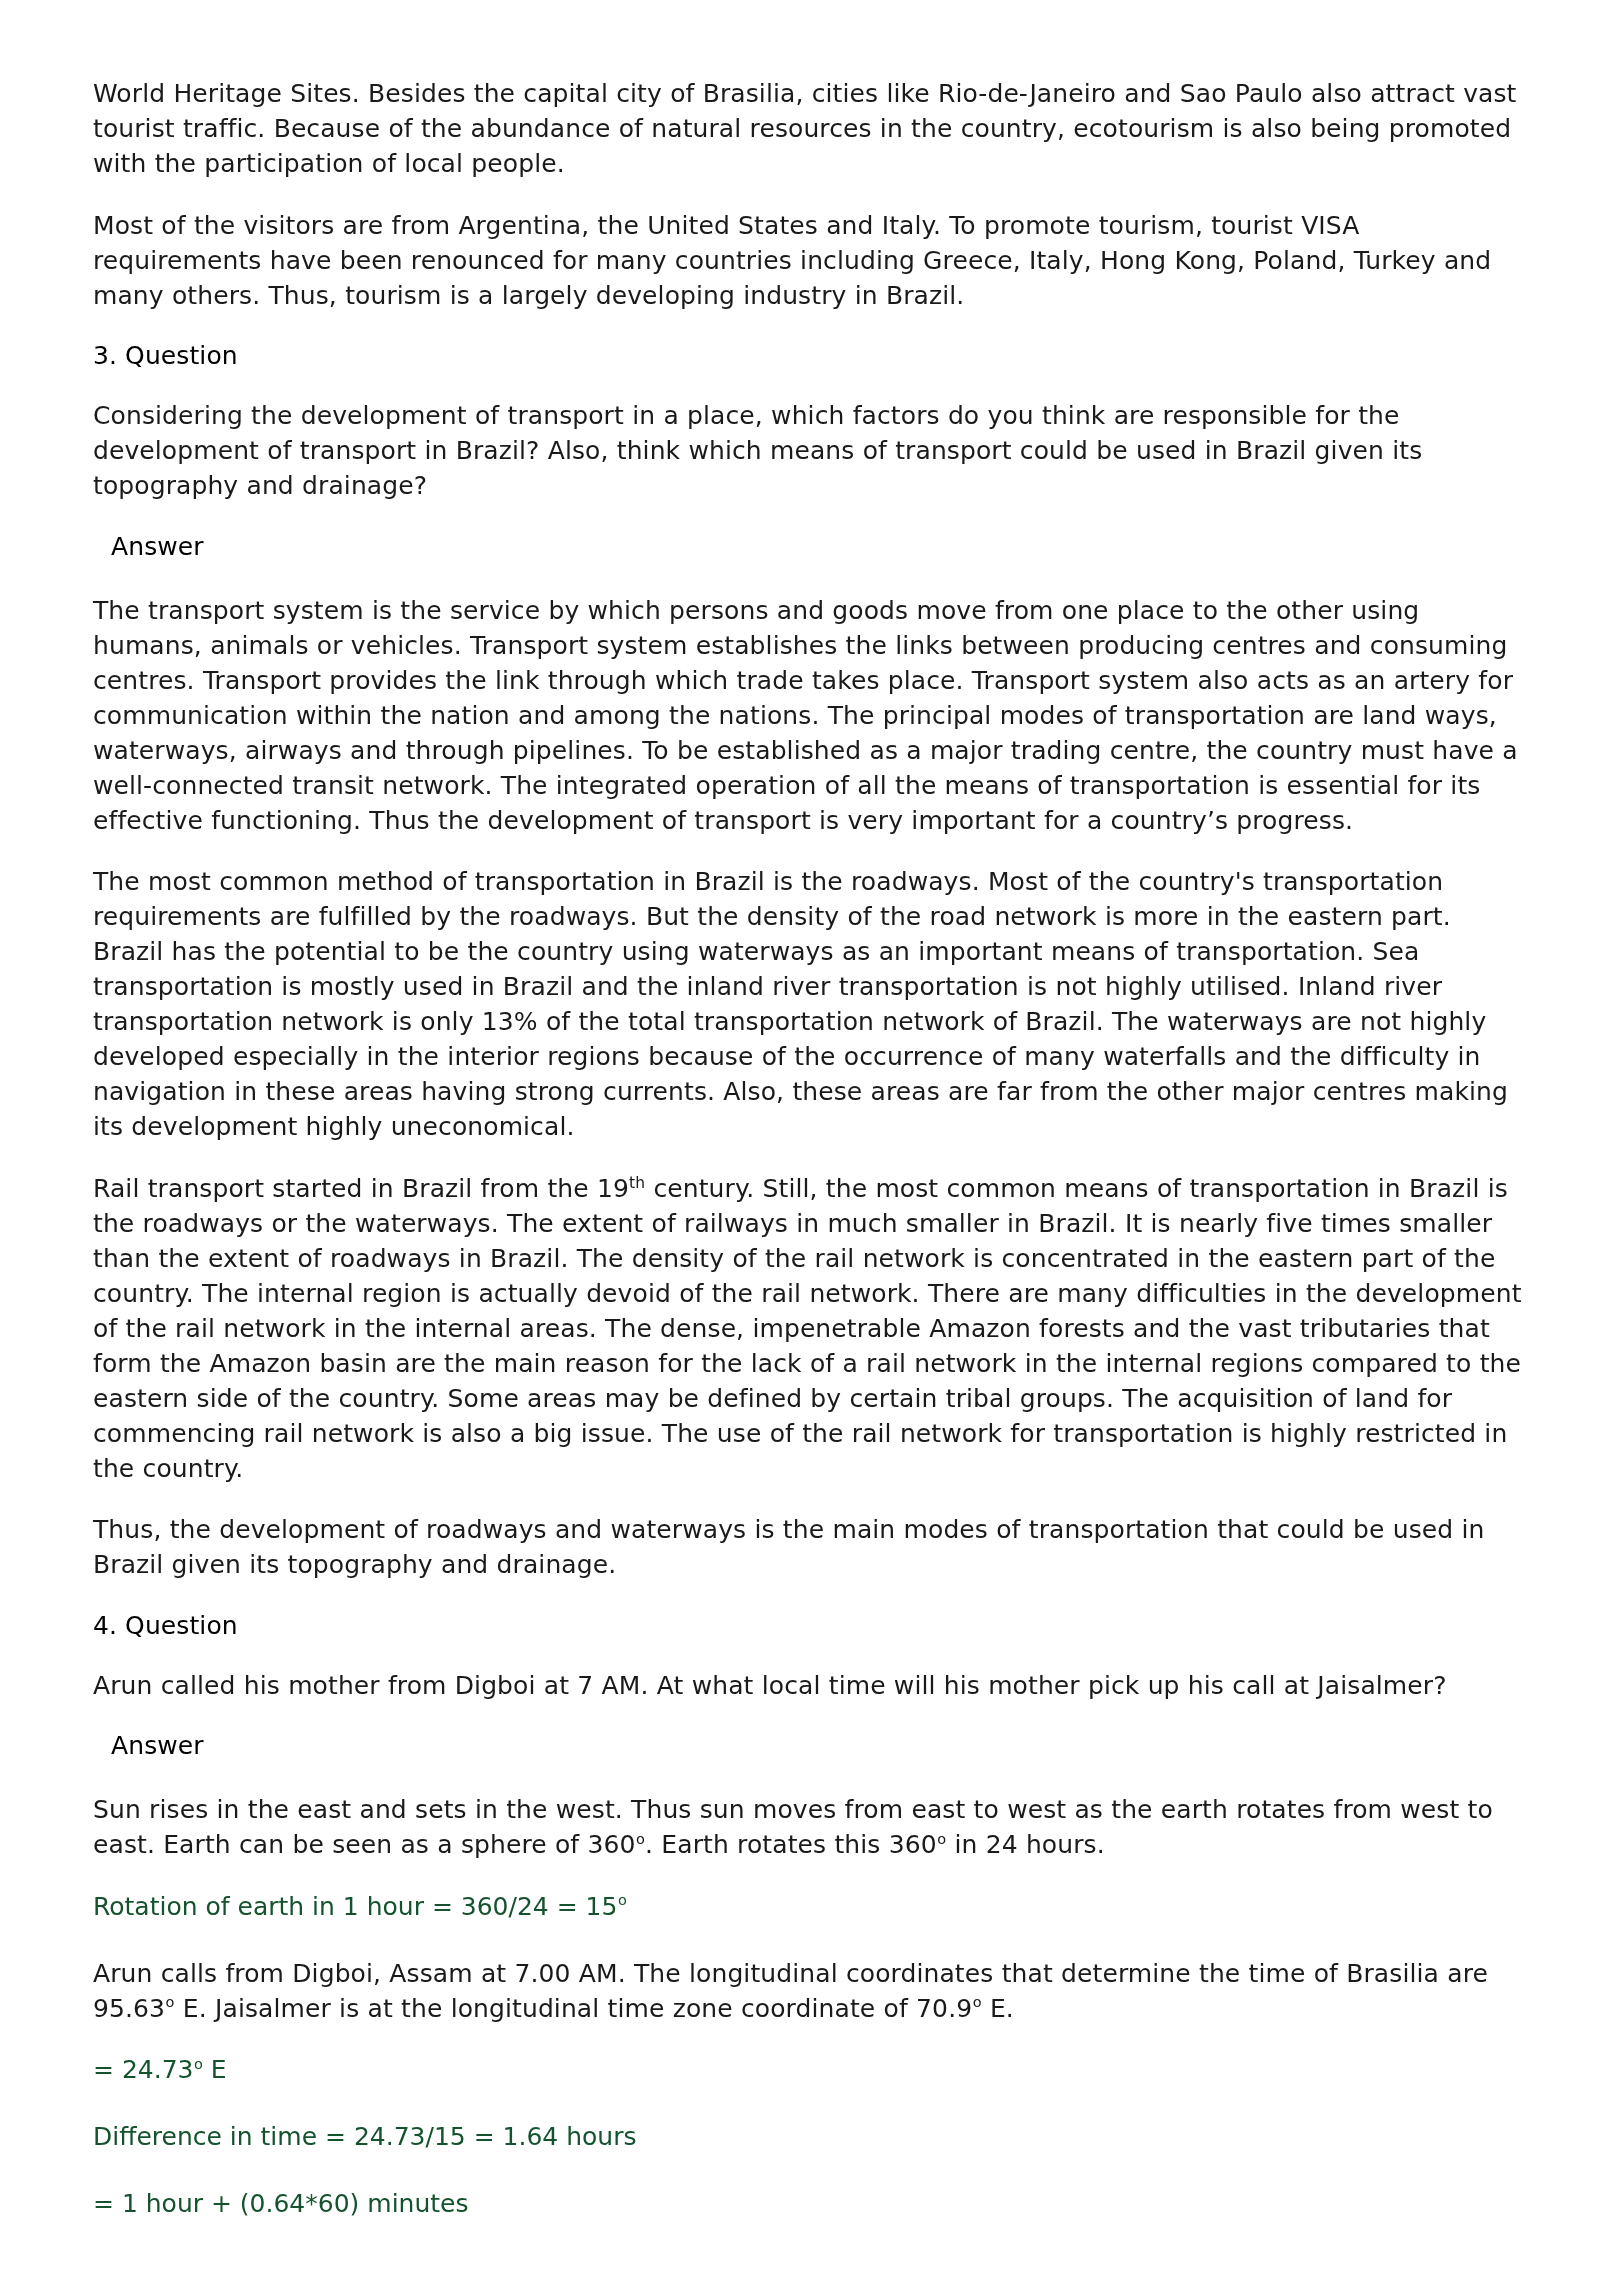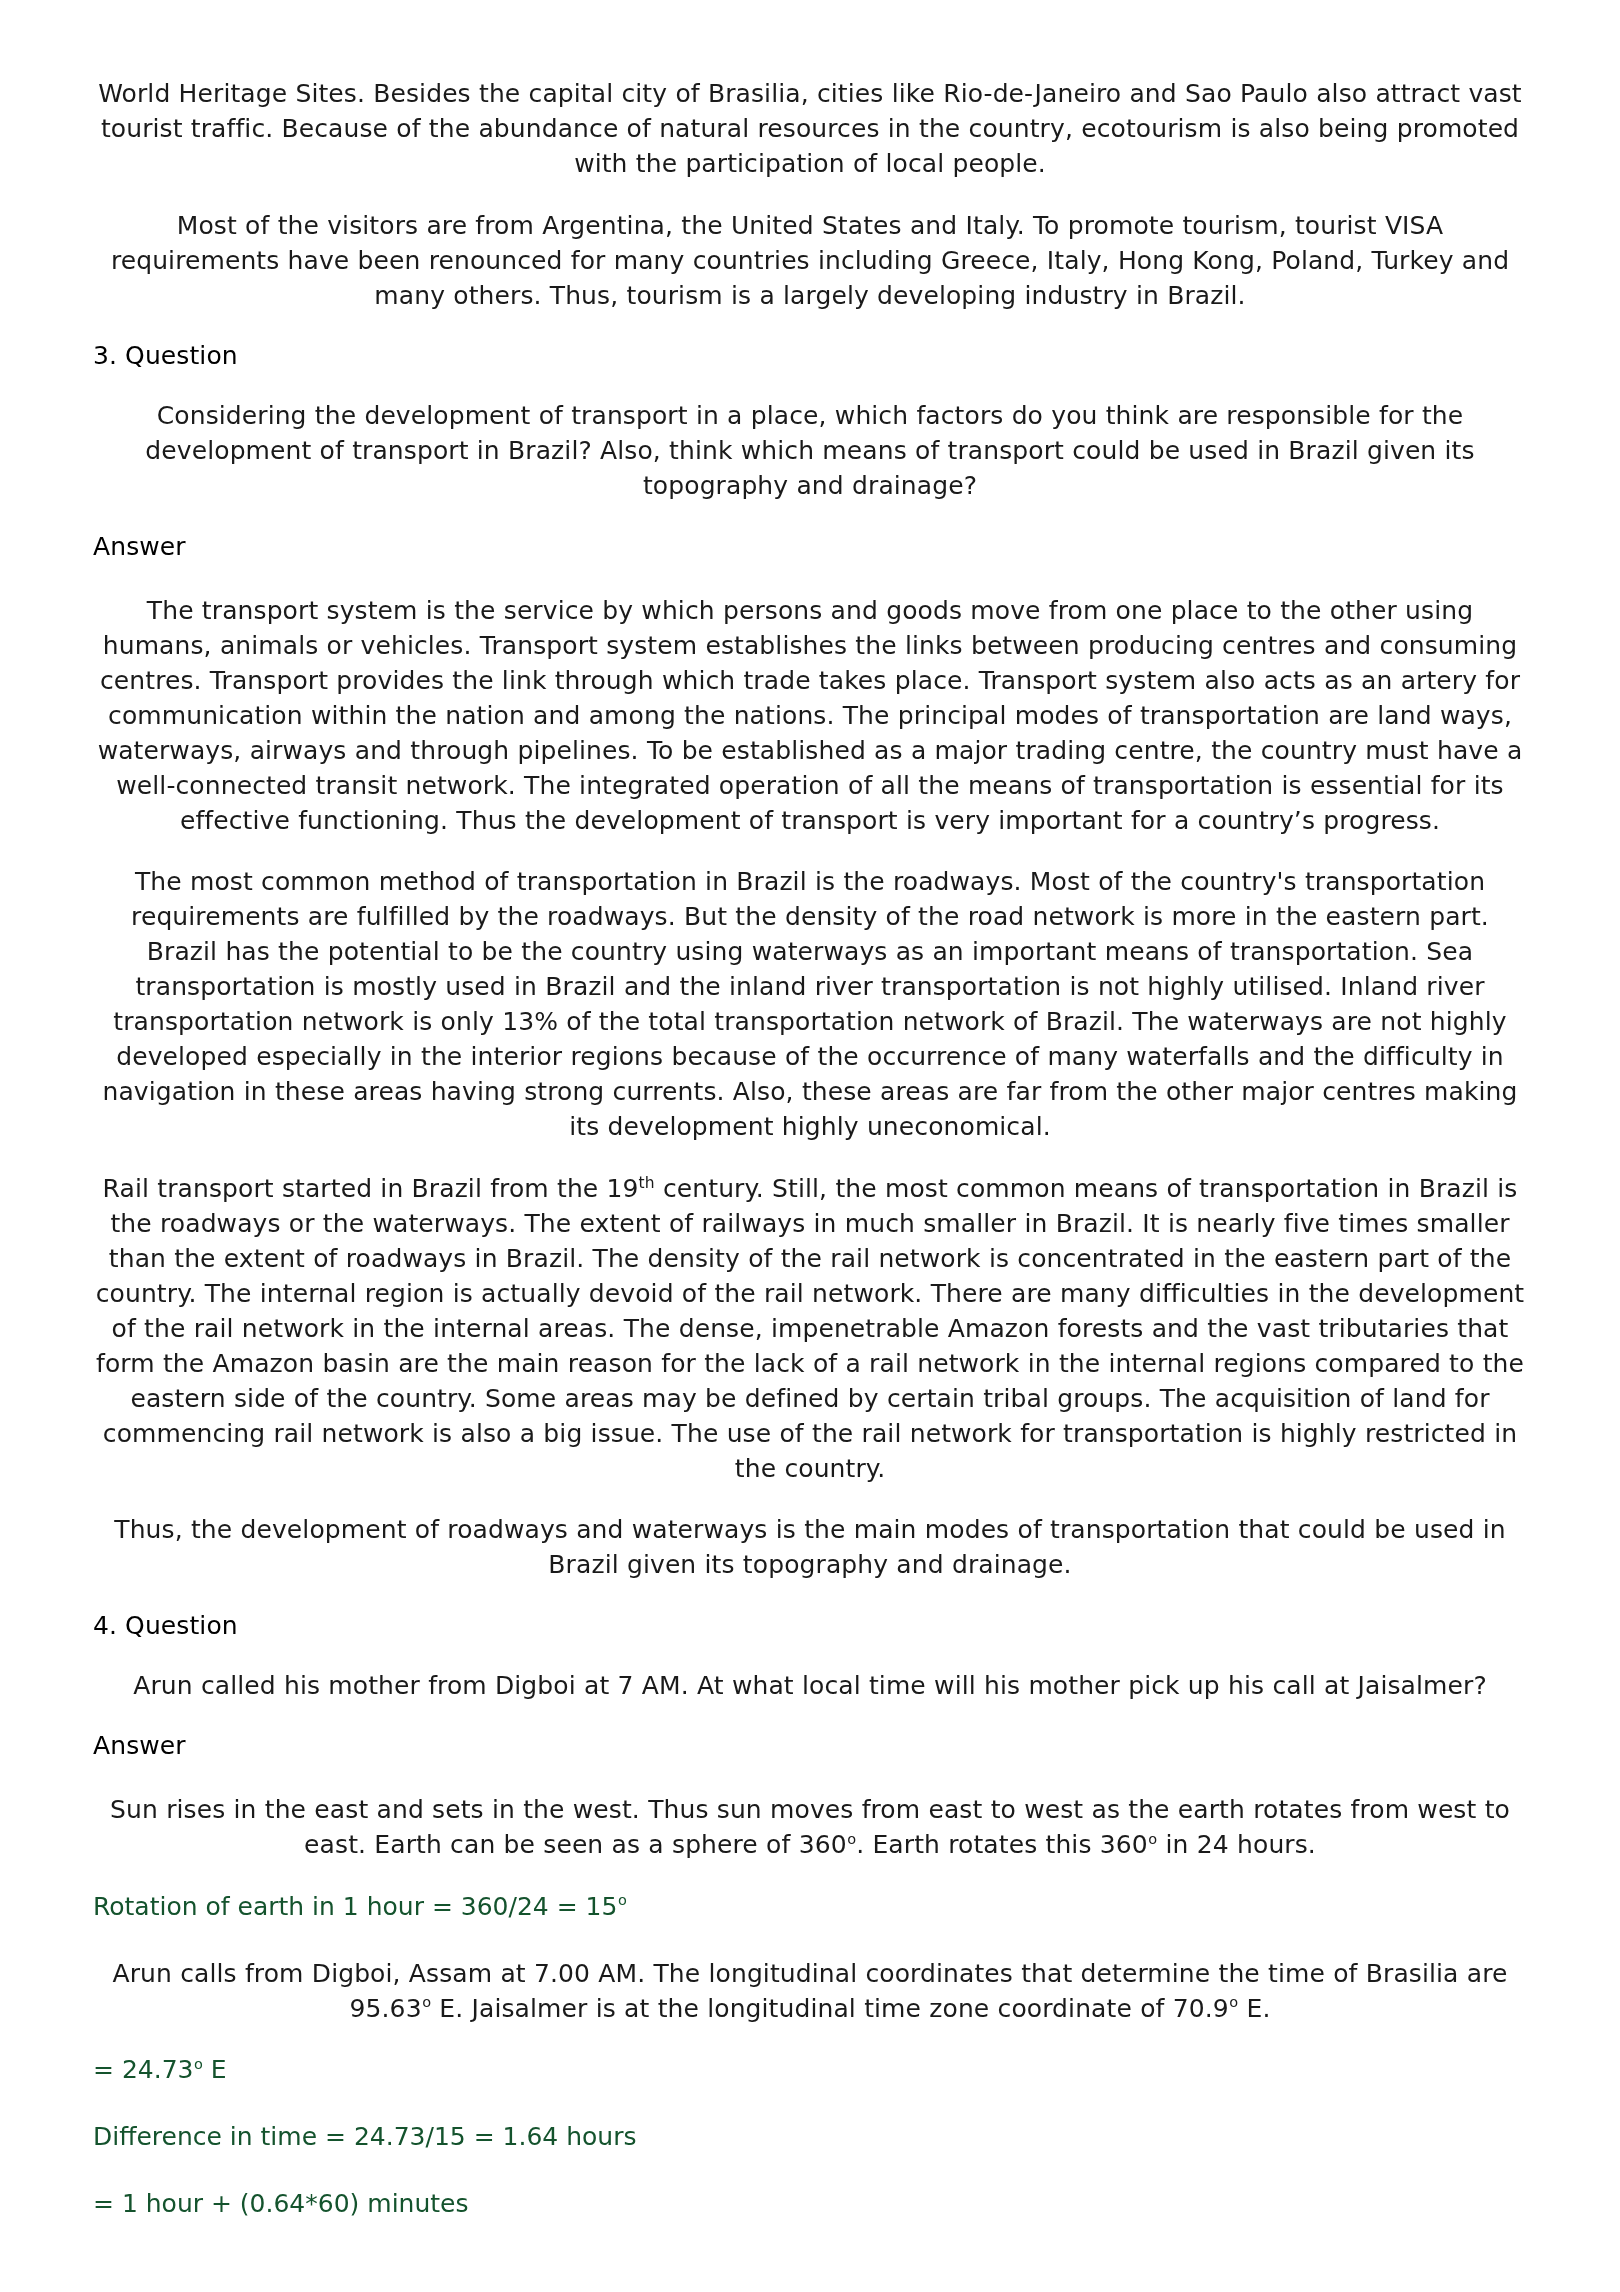--- a/index.html
+++ b/index.html
@@ -24,35 +24,36 @@
     overflow: hidden;
   }
   .doc-body {
     width: 1434px;
   }
   p.para {
     margin: 0 0 26.5px 0;
     font-size: 25px;
     line-height: 1.40;
     color: #1a1a1a;
-    text-align: center;
+    text-align: left;
     letter-spacing: 0.1px;
     word-spacing: 0.2px;
   }
   h3.heading {
     margin: 21.6px 0 23.5px 0;
     font-size: 25px;
     line-height: 1.35;
     font-weight: normal;
     color: #000000;
     letter-spacing: 0.1px;
   }
   h3.heading.answer {
     margin-top: 23.5px;
     margin-bottom: 29px;
+    margin-left: 18px;
   }
   h3.heading.qnum {
     margin-top: 25.5px;
     margin-bottom: 25.5px;
   }
   p.mathline {
     margin: 0 0 32px 0;
     font-size: 25px;
     line-height: 1.40;
     color: #14532d;

